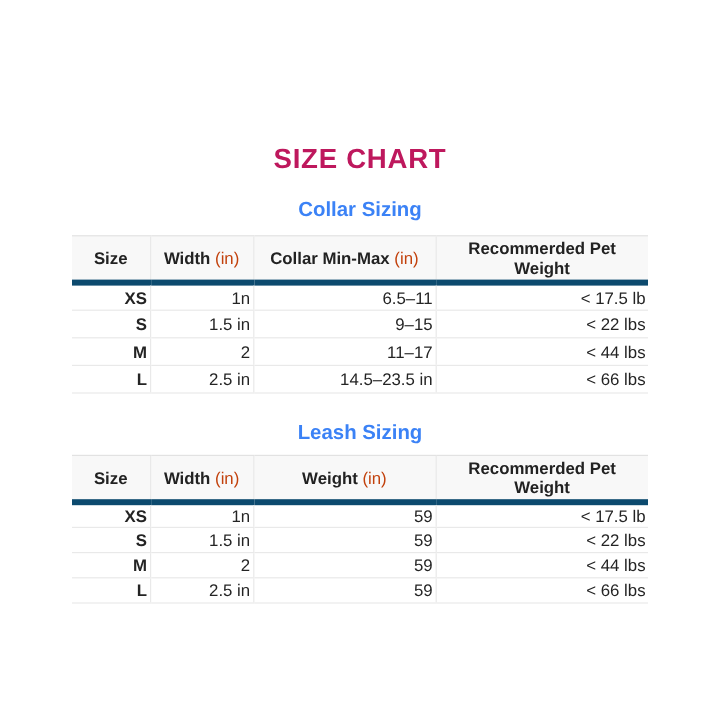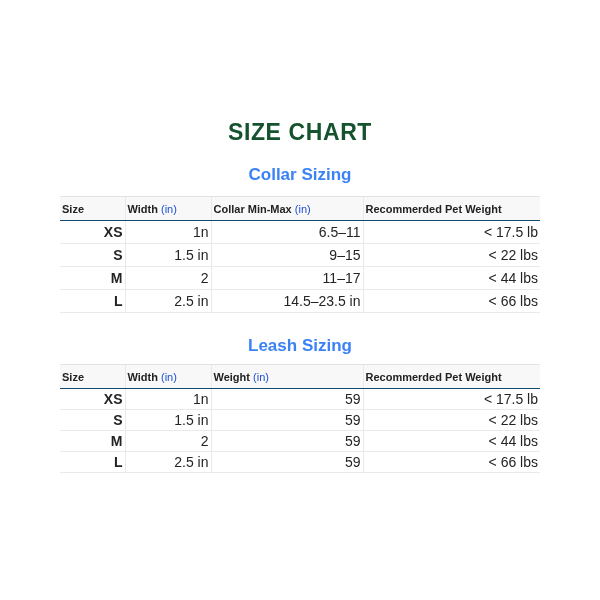--- a/index.html
+++ b/index.html
@@ -12,62 +12,62 @@
     overflow: hidden;
   }
   .canvas { width: 600px; height: 600px; padding-top: 119px; }
   .page-title {
     text-align: center;
     font-size: 23px;
     font-weight: 700;
     letter-spacing: 0.6px;
     line-height: 1.15;
     margin: 0 0 21px 0;
-    color: #14532d;
+    color: #be185d;
   }
   .section-heading {
     text-align: center;
     font-size: 17px;
     font-weight: 700;
     line-height: 1.0;
     margin: 0 0 13px 0;
     color: #3b82f6;
   }
   .leash-heading { margin-top: 24px; margin-bottom: 10px; }
   table.size-table {
     width: 480px;
     margin: 0 auto;
     border-collapse: collapse;
     table-layout: fixed;
   }
   .size-table th {
-    font-size: 11px;
+    font-size: 14px;
     font-weight: 700;
     background: #f8f8f8;
     border-top: 1px solid #e2e2e2;
-    border-bottom: 1px solid #0c4a6e;
+    border-bottom: 5px solid #0c4a6e;
     height: 24px;
     padding: 2px 2px;
-    text-align: left;
+    text-align: center;
     vertical-align: middle;
     color: #222222;
   }
   .size-table td {
     font-size: 14px;
     border-bottom: 1px solid #e9e9e9;
     height: 23px;
     padding: 1px 2px;
     text-align: right;
     vertical-align: middle;
     color: #242424;
   }
   .leash-table td { height: 21px; }
   .size-table th + th, .size-table td + td { border-left: 1px solid #e9e9e9; }
   .cell-size { font-weight: 700; color: #1c1c1c; }
-  .hdr-suffix { font-weight: 400; color: #1d4ed8; }
+  .hdr-suffix { font-weight: 400; color: #c2410c; }
 </style>
 </head>
 <body>
 
 <div class="canvas">
 
   <h1 class="page-title">SIZE CHART</h1>
 
   <h2 class="section-heading">Collar Sizing</h2>
 

